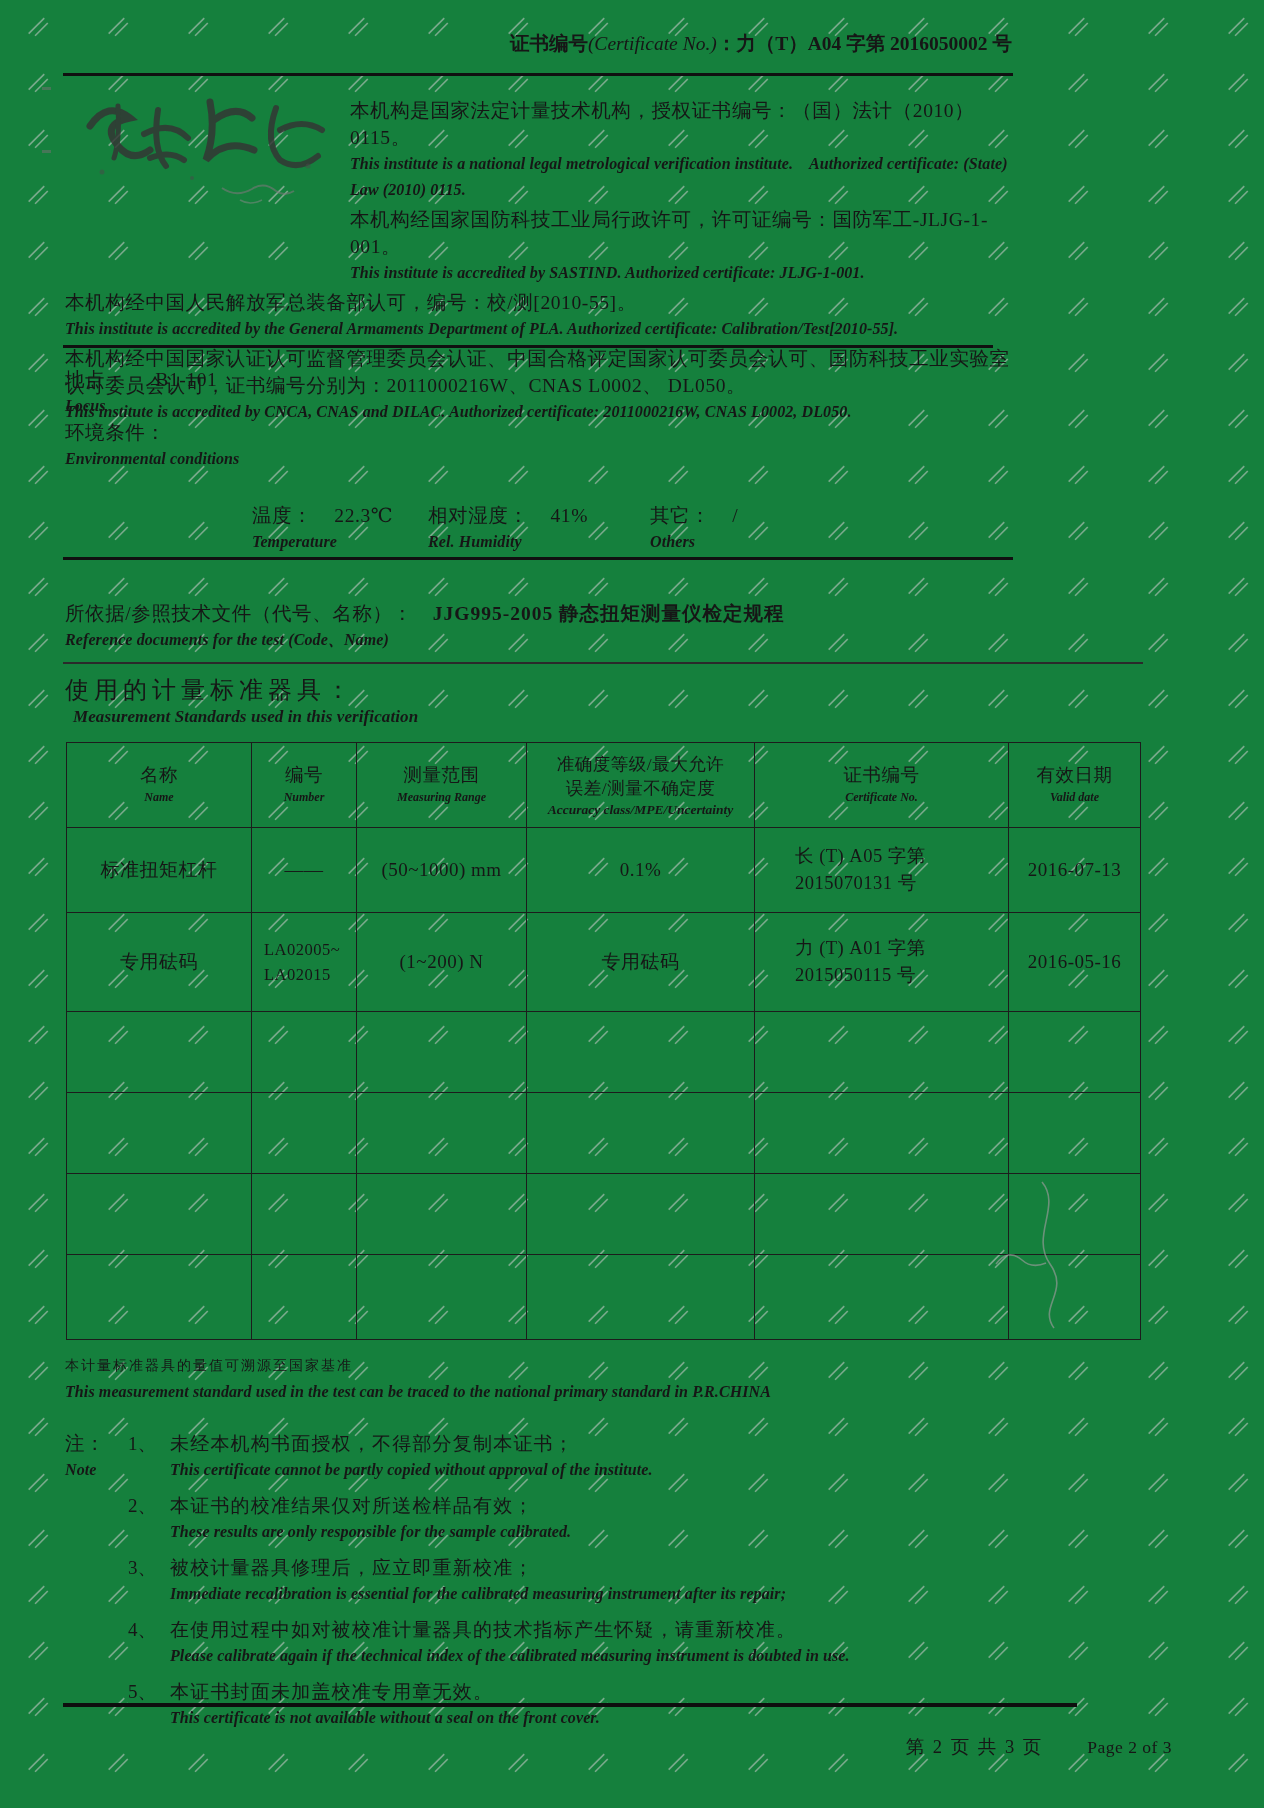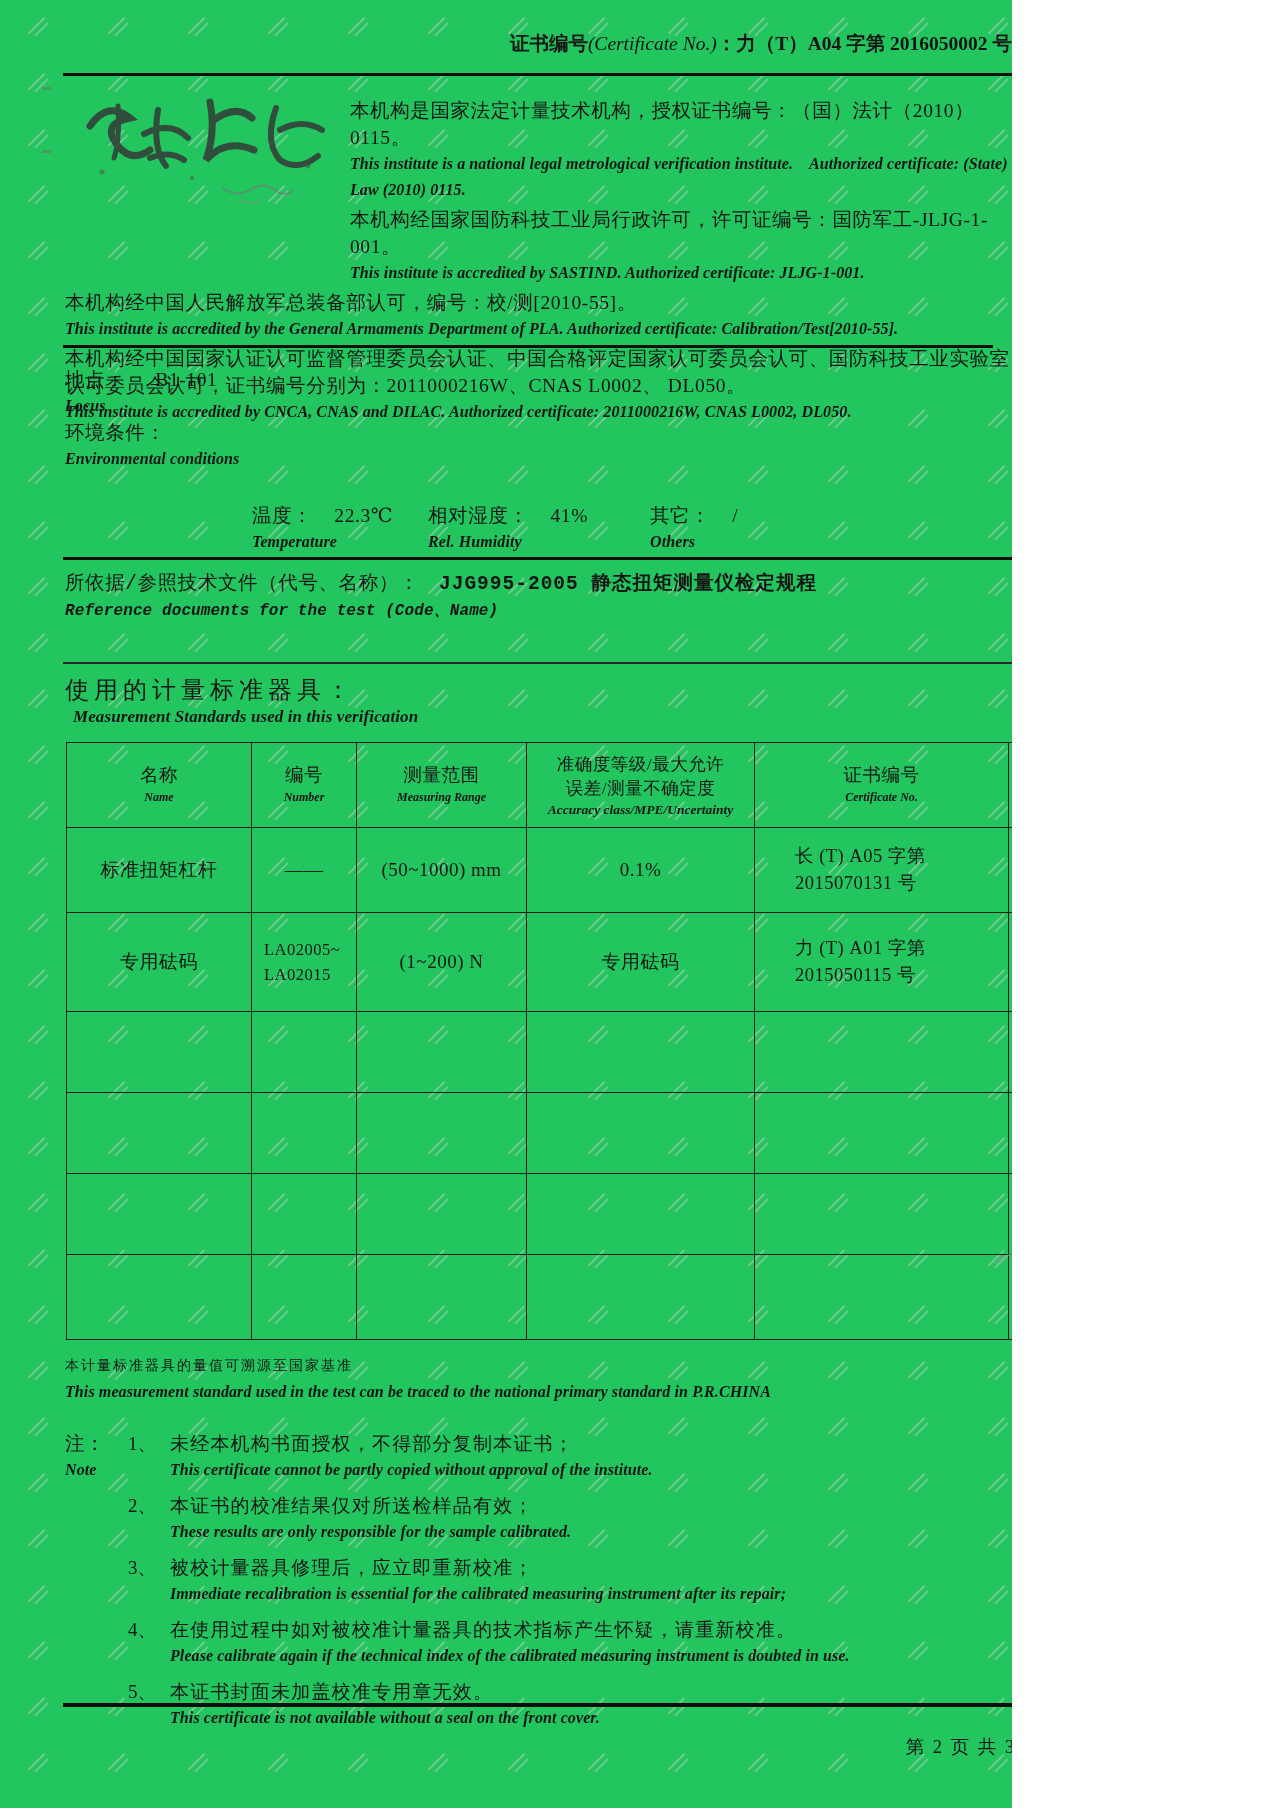--- a/index.html
+++ b/index.html
@@ -1,18 +1,18 @@
 <!DOCTYPE html>
 <html><head>
 <meta charset="utf-8">
 <style>
   html,body { margin:0; padding:0; background:#ffffff; }
   .page {
-    position:relative; width:1012px; height:1808px; overflow:hidden;
-    background:#22c55e; color:#161616;
+    position:relative; width:1264px; height:1808px; overflow:hidden;
+    background:#15803d; color:#161616;
     font-family:"Liberation Serif","DejaVu Serif",serif;
   }
   .layer { position:absolute; }
   .zh { font-size:19.5px; line-height:27px; letter-spacing:0.6px; }
   .en { font-size:16px; line-height:26px; font-style:italic; font-weight:bold; letter-spacing:0.1px; }
   .rule { position:absolute; background:#101010; }
   .indent { margin-left:285px; width:662px; }
   .wide { width:947px; }
   .prewrap { white-space:pre-wrap; }
   .header-line { position:absolute; top:30px; left:65px; width:947px; text-align:right;
@@ -20,21 +20,21 @@
   .header-line .b { font-weight:bold; }
   .header-line .it { font-style:italic; font-weight:normal; }
   .acc-block { position:absolute; top:95px; left:65px; width:947px; }
   .acc-block .en { margin-bottom:3px; }
   .acc-block .zh { margin-top:2px; }
   .sec-locus { position:absolute; top:366px; left:65px; }
   .sec-locus .val { margin-left:30px; }
   .env-item { position:absolute; top:0; }
   .env-item .val { margin-left:22px; }
   .sec-env { position:absolute; top:502px; left:0; width:1264px; height:60px; }
-  .sec-ref { position:absolute; top:571px; left:65px;font-family:Liberation Mono, monospace; }
+  .sec-ref { position:absolute; top:600px; left:65px; }
   .sec-ref .val { margin-left:20px; font-weight:bold; letter-spacing:1px; }
   .sec-standards { position:absolute; top:677px; left:65px; }
   .sec-standards .zh { letter-spacing:5px; font-size:24px; }
   .std-table { position:absolute; top:742px; left:66px; width:1074px;
                border-collapse:collapse; table-layout:fixed; }
   .std-table td { border:1.6px solid #1c1c1c; text-align:center; vertical-align:middle;
                   padding:2px 4px; font-size:19px; line-height:26px; letter-spacing:0.5px; }
   .std-table .hd-zh { display:block; font-size:18.5px; line-height:25px; }
   .std-table .hd-zh2 { display:block; font-size:17.5px; line-height:24px; }
   .std-table .hd-en { display:block; font-size:12px; line-height:19px; font-style:italic; font-weight:bold; letter-spacing:0; }

